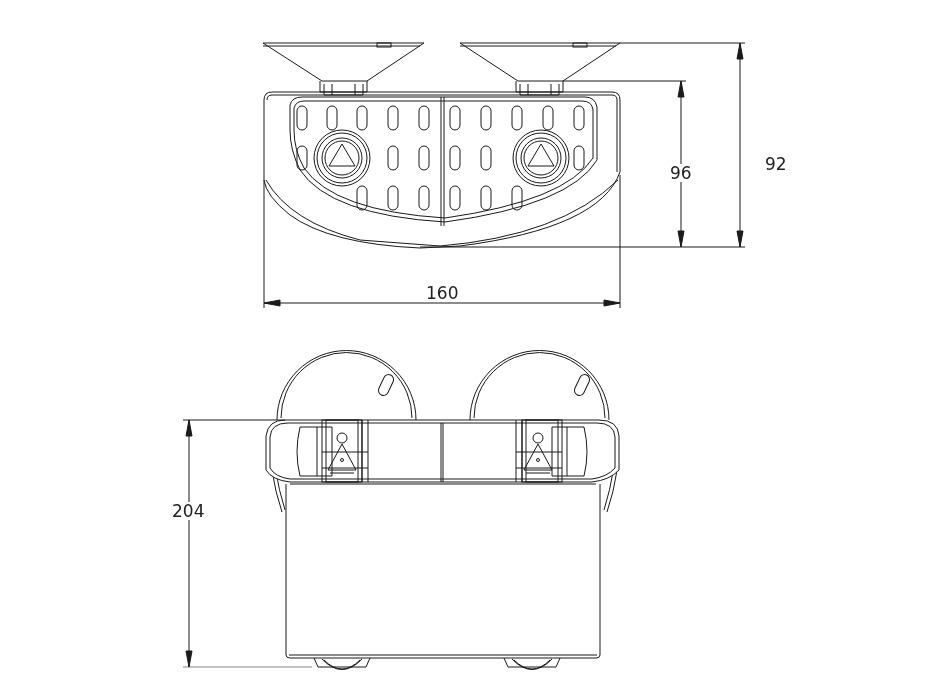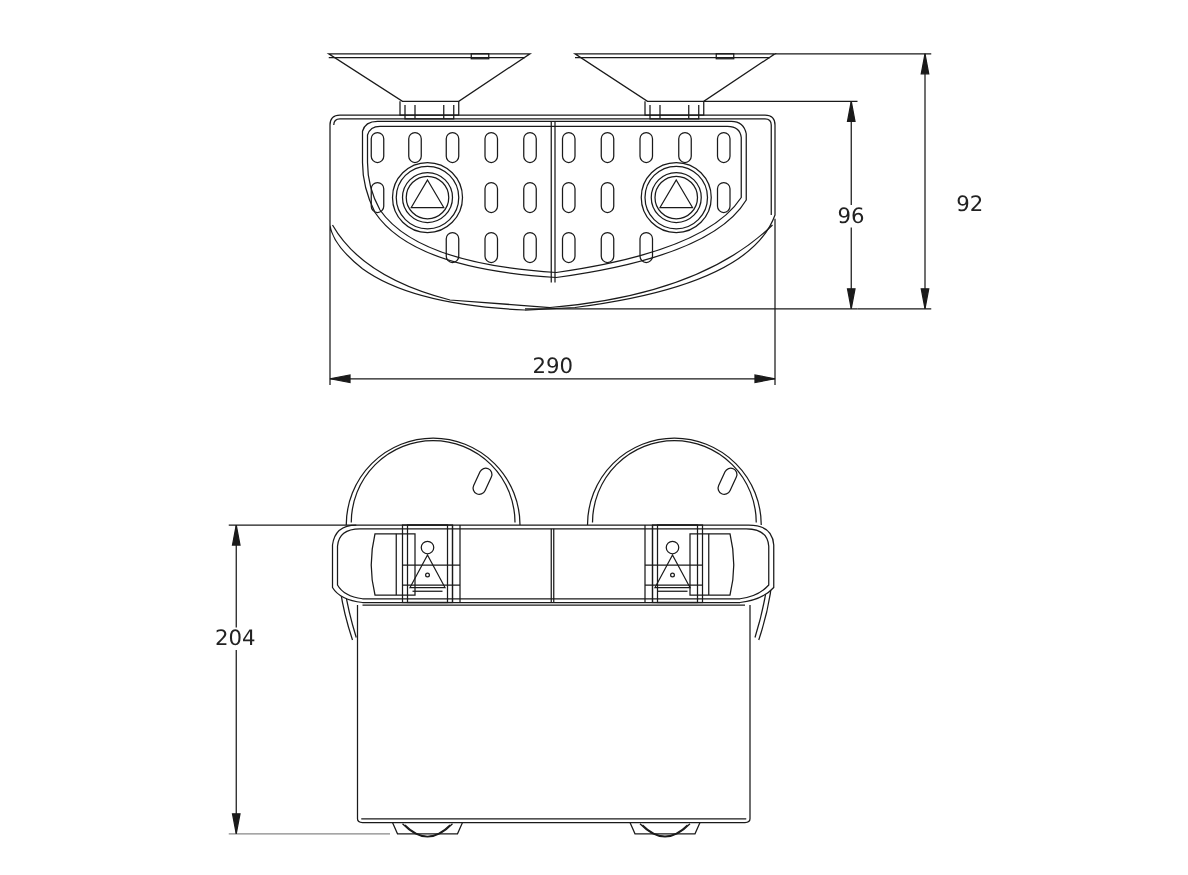--- a/index.html
+++ b/index.html
@@ -185,16 +185,16 @@
     <g>
       <line x1="183" y1="420" x2="285" y2="420"></line>
       <line x1="183" y1="667" x2="312" y2="667" stroke="#888"></line>
       <line x1="189" y1="420" x2="189" y2="667"></line>
       <path d="M189 420 L186 436 L192 436 Z" fill="#1a1a1a"></path>
       <path d="M189 667 L186 651 L192 651 Z" fill="#1a1a1a"></path>
     </g>
   </g>
 </svg>
 
-<div class="dim-label" style="left:425px; top:284px;">290</div>
+<div class="dim-label" style="left:425px; top:284px;">160</div>
 <div class="dim-label" style="left:669px; top:164px;">96</div>
 <div class="dim-label" style="left:728px; top:155px;margin-left:36px;">92</div>
 <div class="dim-label" style="left:171px; top:502px;">204</div>
 
 </body></html>

